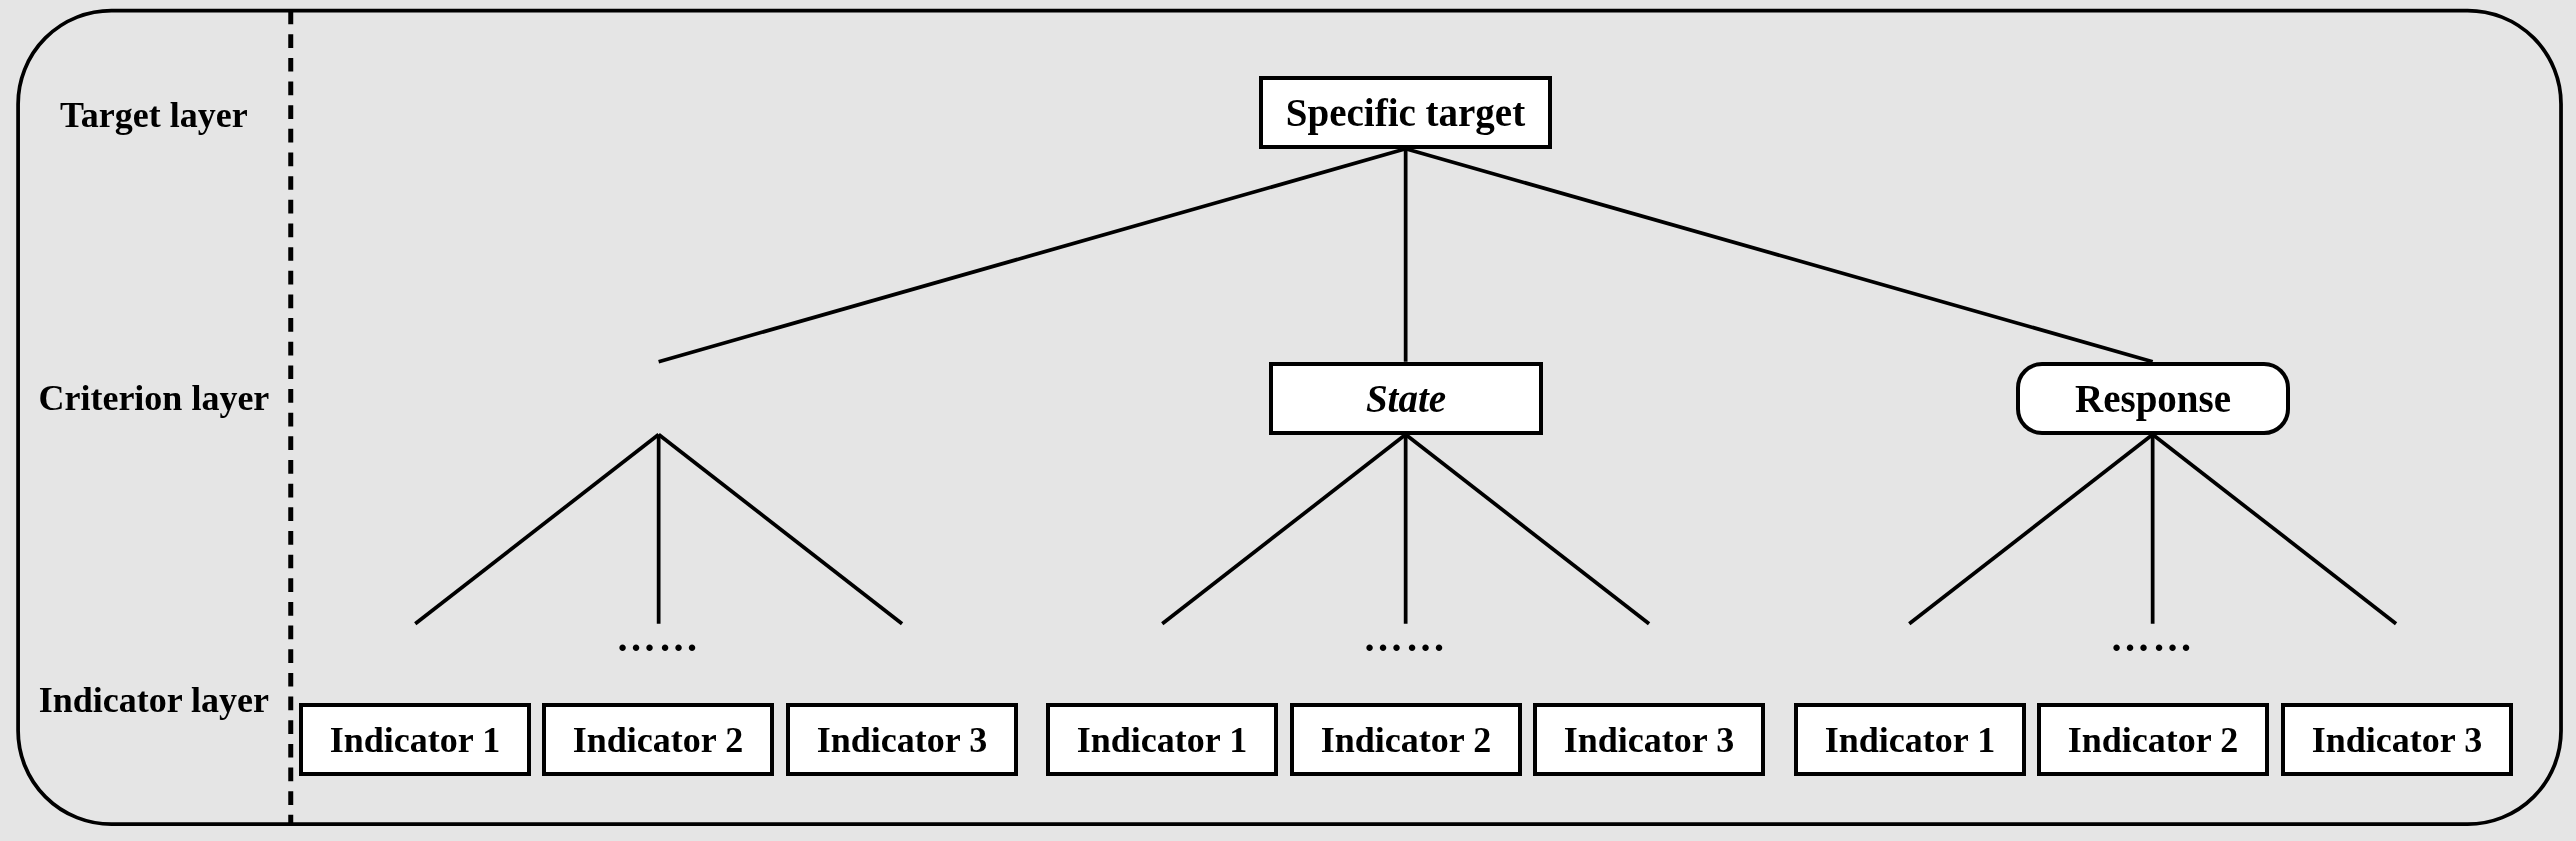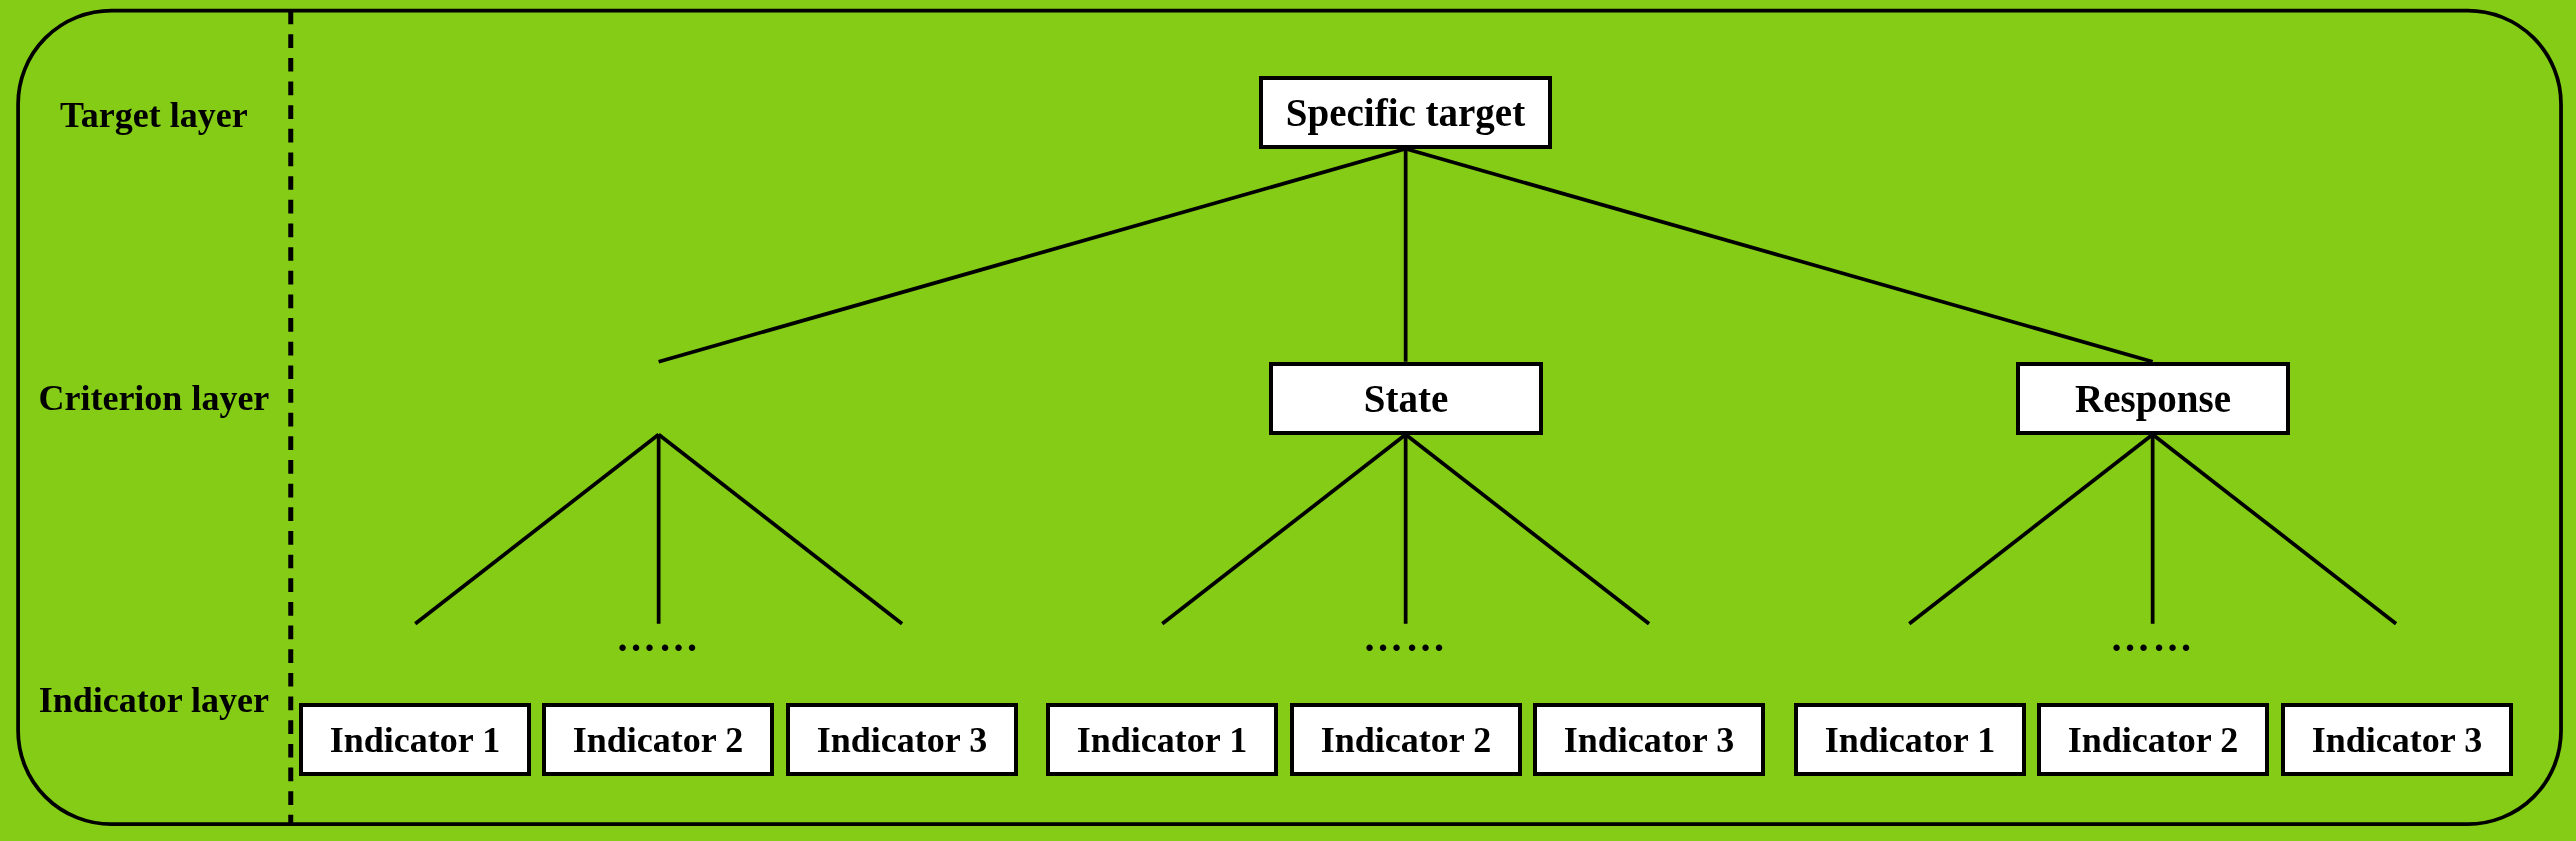--- a/index.html
+++ b/index.html
@@ -4,21 +4,21 @@
 <style>
   html, body {
     margin: 0;
     padding: 0;
     background: #ffffff;
   }
   .canvas {
     position: relative;
     width: 2576px;
     height: 841px;
-    background: #84cc16;
+    background: #e5e5e5;
     font-family: "Liberation Serif", "DejaVu Serif", serif;
     font-weight: bold;
     color: #000000;
     overflow: hidden;
   }
   .lines-layer {
     position: absolute;
     left: 0;
     top: 0;
     width: 2576px;
@@ -103,22 +103,22 @@
       <line x1="3457" y1="698" x2="3848" y2="1002"></line>
     </g>
   </svg>
 
   <div class="row-label" style="top:93px;">Target layer</div>
   <div class="row-label" style="top:376px;">Criterion layer</div>
   <div class="row-label" style="top:678px;">Indicator layer</div>
 
   <div class="node node-target">Specific target</div>
 
-  <div class="node node-criterion" style="left:1269px;">State</div>
-  <div class="node node-criterion" style="left:2016px;">Response</div>
+  <div class="node node-criterion" style="left:1269px;font-style:italic;">State</div>
+  <div class="node node-criterion" style="left:2016px;border-radius:26px;">Response</div>
 
   <div class="ellipsis" style="left:584px;">……</div>
   <div class="ellipsis" style="left:1331px;">……</div>
   <div class="ellipsis" style="left:2078px;">……</div>
 
   <div class="node node-indicator" style="left:299px;">Indicator 1</div>
   <div class="node node-indicator" style="left:542px;">Indicator 2</div>
   <div class="node node-indicator" style="left:786px;">Indicator 3</div>
 
   <div class="node node-indicator" style="left:1046px;">Indicator 1</div>

